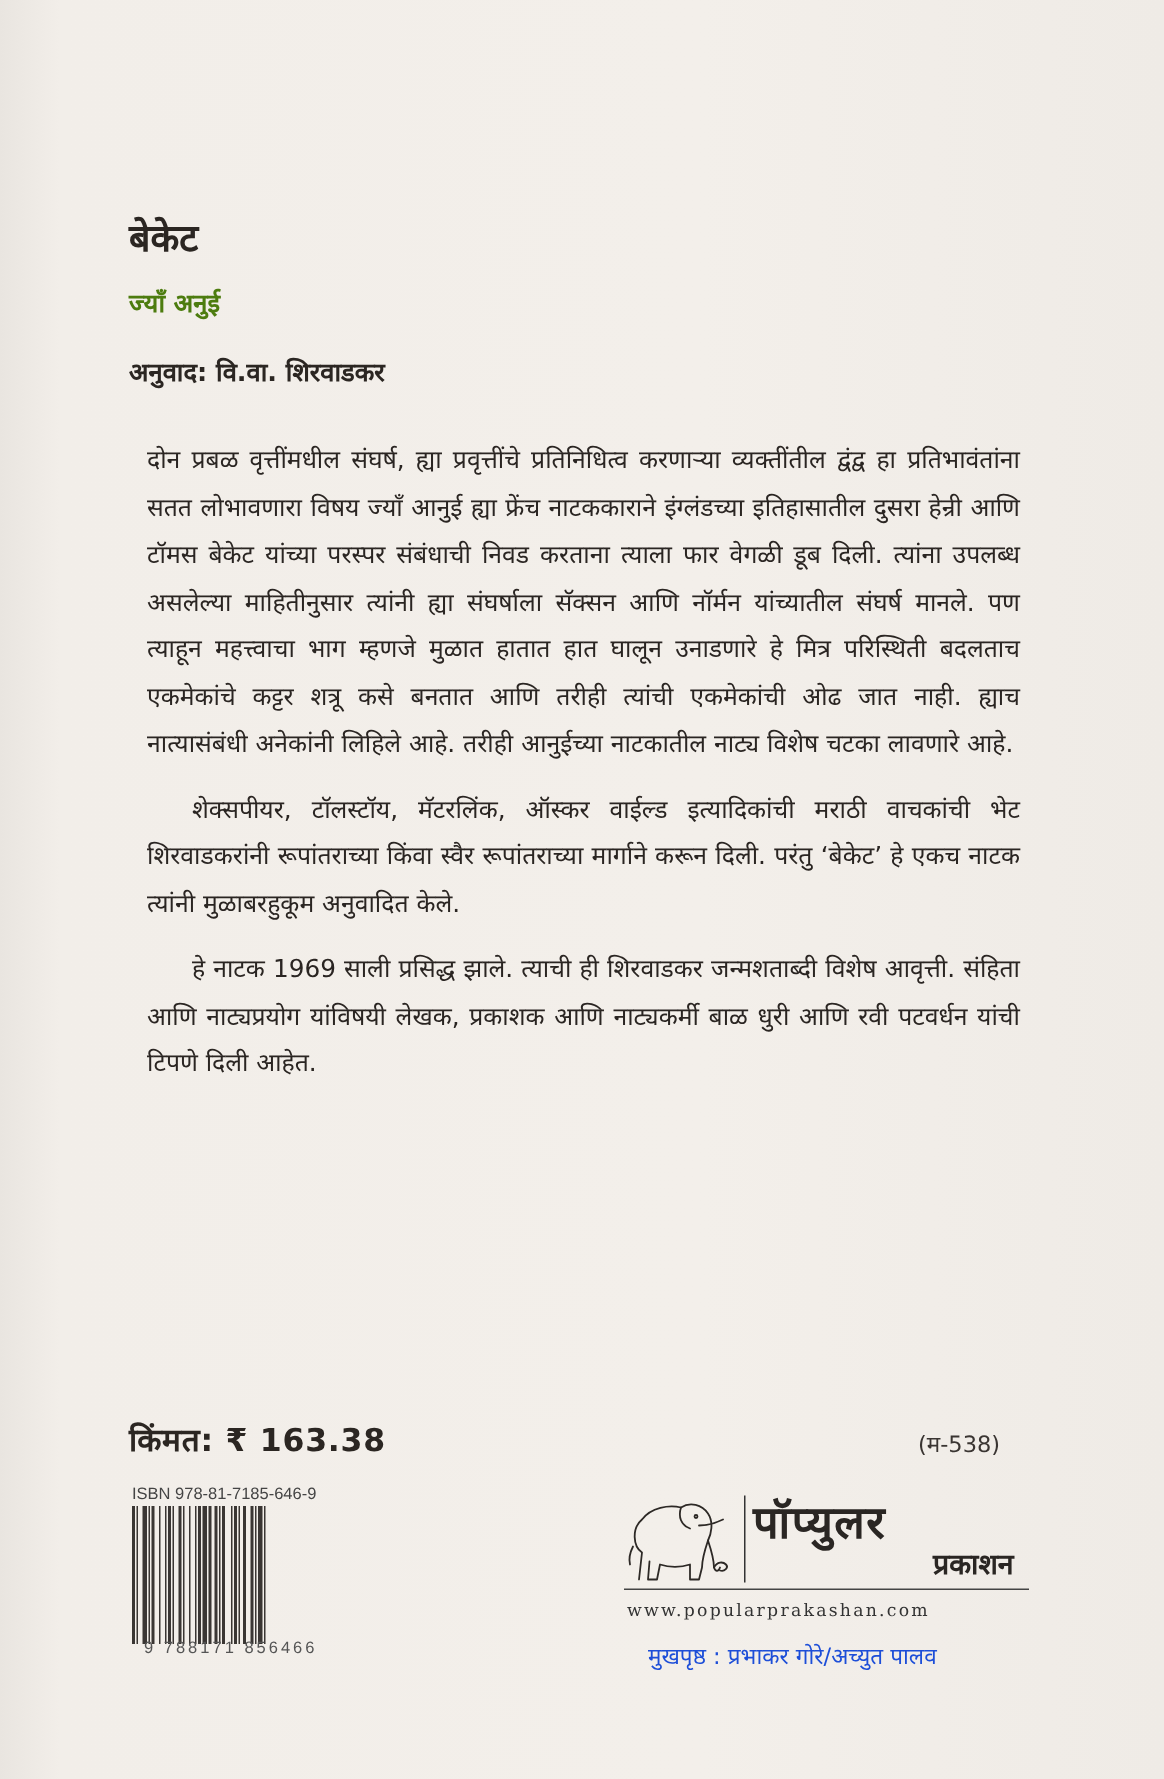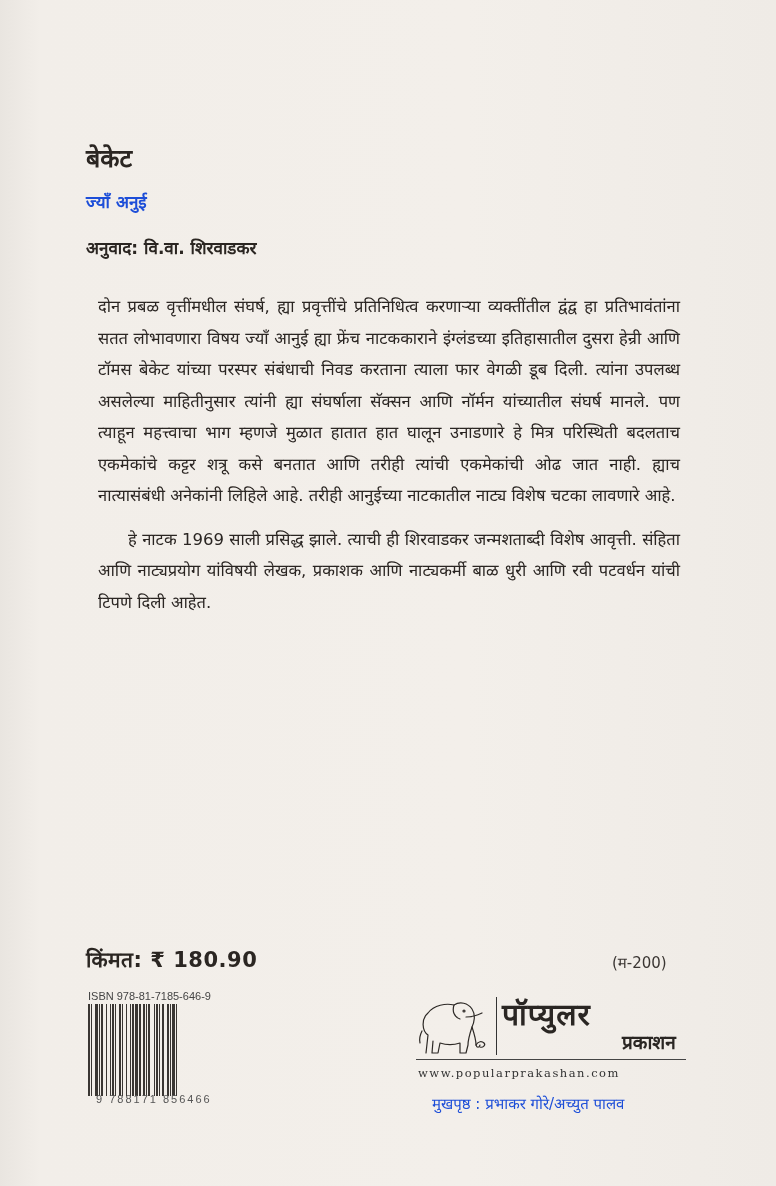--- a/index.html
+++ b/index.html
@@ -11,21 +11,21 @@
       color: #2a2522;
       position: relative;
     }
     .page { position: absolute; left: 0; top: 0; width: 776px; height: 1186px; }
     .title {
       position: absolute; left: 86px; top: 140px;
       font-size: 25px; font-weight: bold; color: #2b2622;
     }
     .author {
       position: absolute; left: 86px; top: 190px;
-      font-size: 17px; font-weight: bold; color: #1d4ed8;
+      font-size: 17px; font-weight: bold; color: #4d7c0f;
     }
     .translator {
       position: absolute; left: 86px; top: 236px;
       font-size: 17px; font-weight: bold; color: #2b2622;
     }
     .body-text {
       position: absolute; left: 86px; top: 279px; width: 606px;
       font-size: 16.5px; line-height: 31.5px; color: #2a2522;
       text-align: justify;
     }
@@ -79,25 +79,26 @@
 <body>
 
 <div class="page">
 
   <div class="title">बेकेट</div>
   <div class="author">ज्याँ अनुई</div>
   <div class="translator">अनुवाद: वि.वा. शिरवाडकर</div>
 
   <div class="body-text">
     <p>दोन प्रबळ वृत्तींमधील संघर्ष, ह्या प्रवृत्तींचे प्रतिनिधित्व करणाऱ्या व्यक्तींतील द्वंद्व हा प्रतिभावंतांना सतत लोभावणारा विषय ज्याँ आनुई ह्या फ्रेंच नाटककाराने इंग्लंडच्या इतिहासातील दुसरा हेन्री आणि टॉमस बेकेट यांच्या परस्पर संबंधाची निवड करताना त्याला फार वेगळी डूब दिली. त्यांना उपलब्ध असलेल्या माहितीनुसार त्यांनी ह्या संघर्षाला सॅक्सन आणि नॉर्मन यांच्यातील संघर्ष मानले. पण त्याहून महत्त्वाचा भाग म्हणजे मुळात हातात हात घालून उनाडणारे हे मित्र परिस्थिती बदलताच एकमेकांचे कट्टर शत्रू कसे बनतात आणि तरीही त्यांची एकमेकांची ओढ जात नाही. ह्याच नात्यासंबंधी अनेकांनी लिहिले आहे. तरीही आनुईच्या नाटकातील नाट्य विशेष चटका लावणारे आहे.</p>
+    <p class="indent">शेक्सपीयर, टॉलस्टॉय, मॅटरलिंक, ऑस्कर वाईल्ड इत्यादिकांची मराठी वाचकांची भेट शिरवाडकरांनी रूपांतराच्या किंवा स्वैर रूपांतराच्या मार्गाने करून दिली. परंतु ‘बेकेट’ हे एकच नाटक त्यांनी मुळाबरहुकूम अनुवादित केले.</p>
     <p class="indent">हे नाटक 1969 साली प्रसिद्ध झाले. त्याची ही शिरवाडकर जन्मशताब्दी विशेष आवृत्ती. संहिता आणि नाट्यप्रयोग यांविषयी लेखक, प्रकाशक आणि नाट्यकर्मी बाळ धुरी आणि रवी पटवर्धन यांची टिपणे दिली आहेत.</p>
   </div>
 
-  <div class="price">किंमत: ₹ 180.90</div>
-  <div class="catalog">(म-200)</div>
+  <div class="price">किंमत: ₹ 163.38</div>
+  <div class="catalog">(म-538)</div>
 
   <div class="isbn-label">ISBN 978-81-7185-646-9</div>
   <div class="barcode" id="barcode">
       <span style="width: 2.2px; background: rgb(58, 54, 51);"></span>
       <span style="width: 1.1px; background: transparent;"></span>
       <span style="width: 1.1px; background: rgb(58, 54, 51);"></span>
       <span style="width: 2.2px; background: transparent;"></span>
       <span style="width: 3.3px; background: rgb(58, 54, 51);"></span>
       <span style="width: 1.1px; background: transparent;"></span>
       <span style="width: 1.1px; background: rgb(58, 54, 51);"></span>

